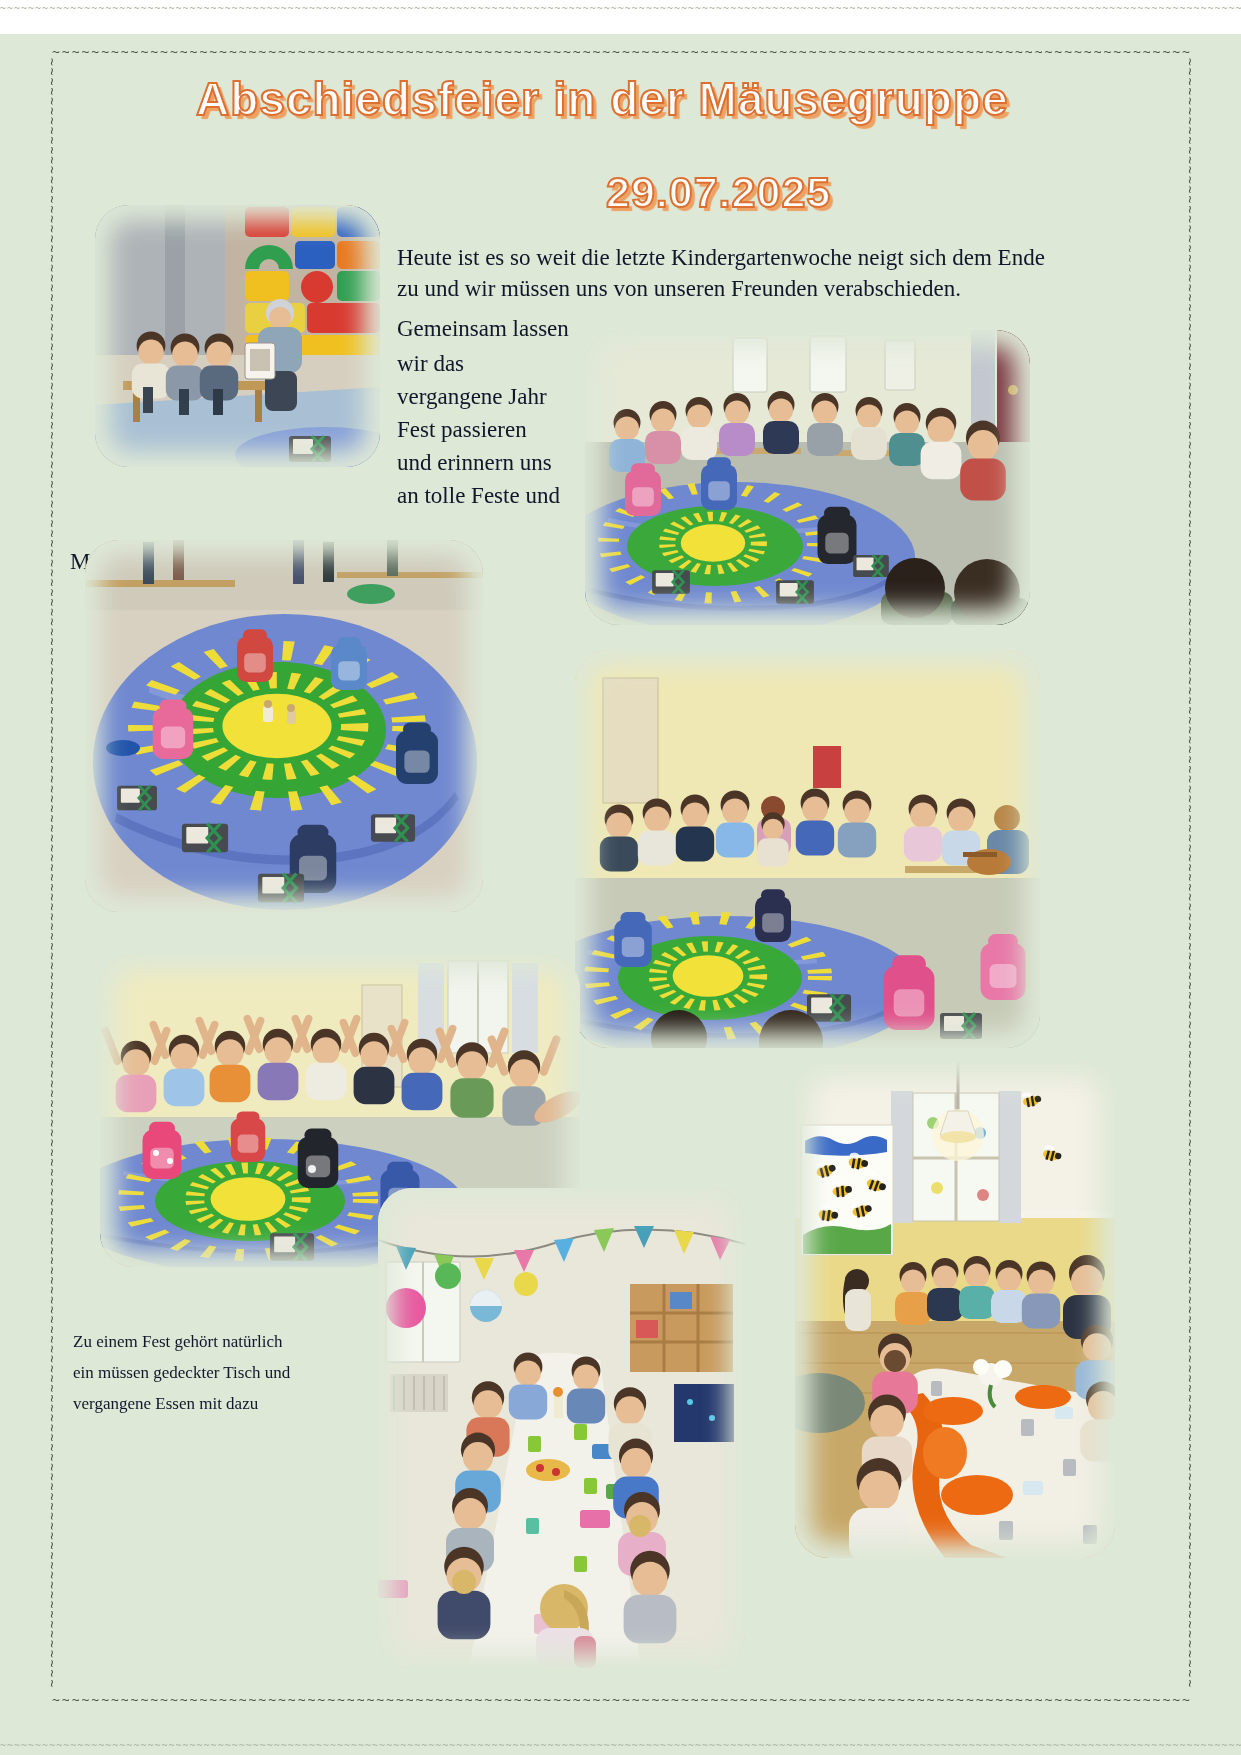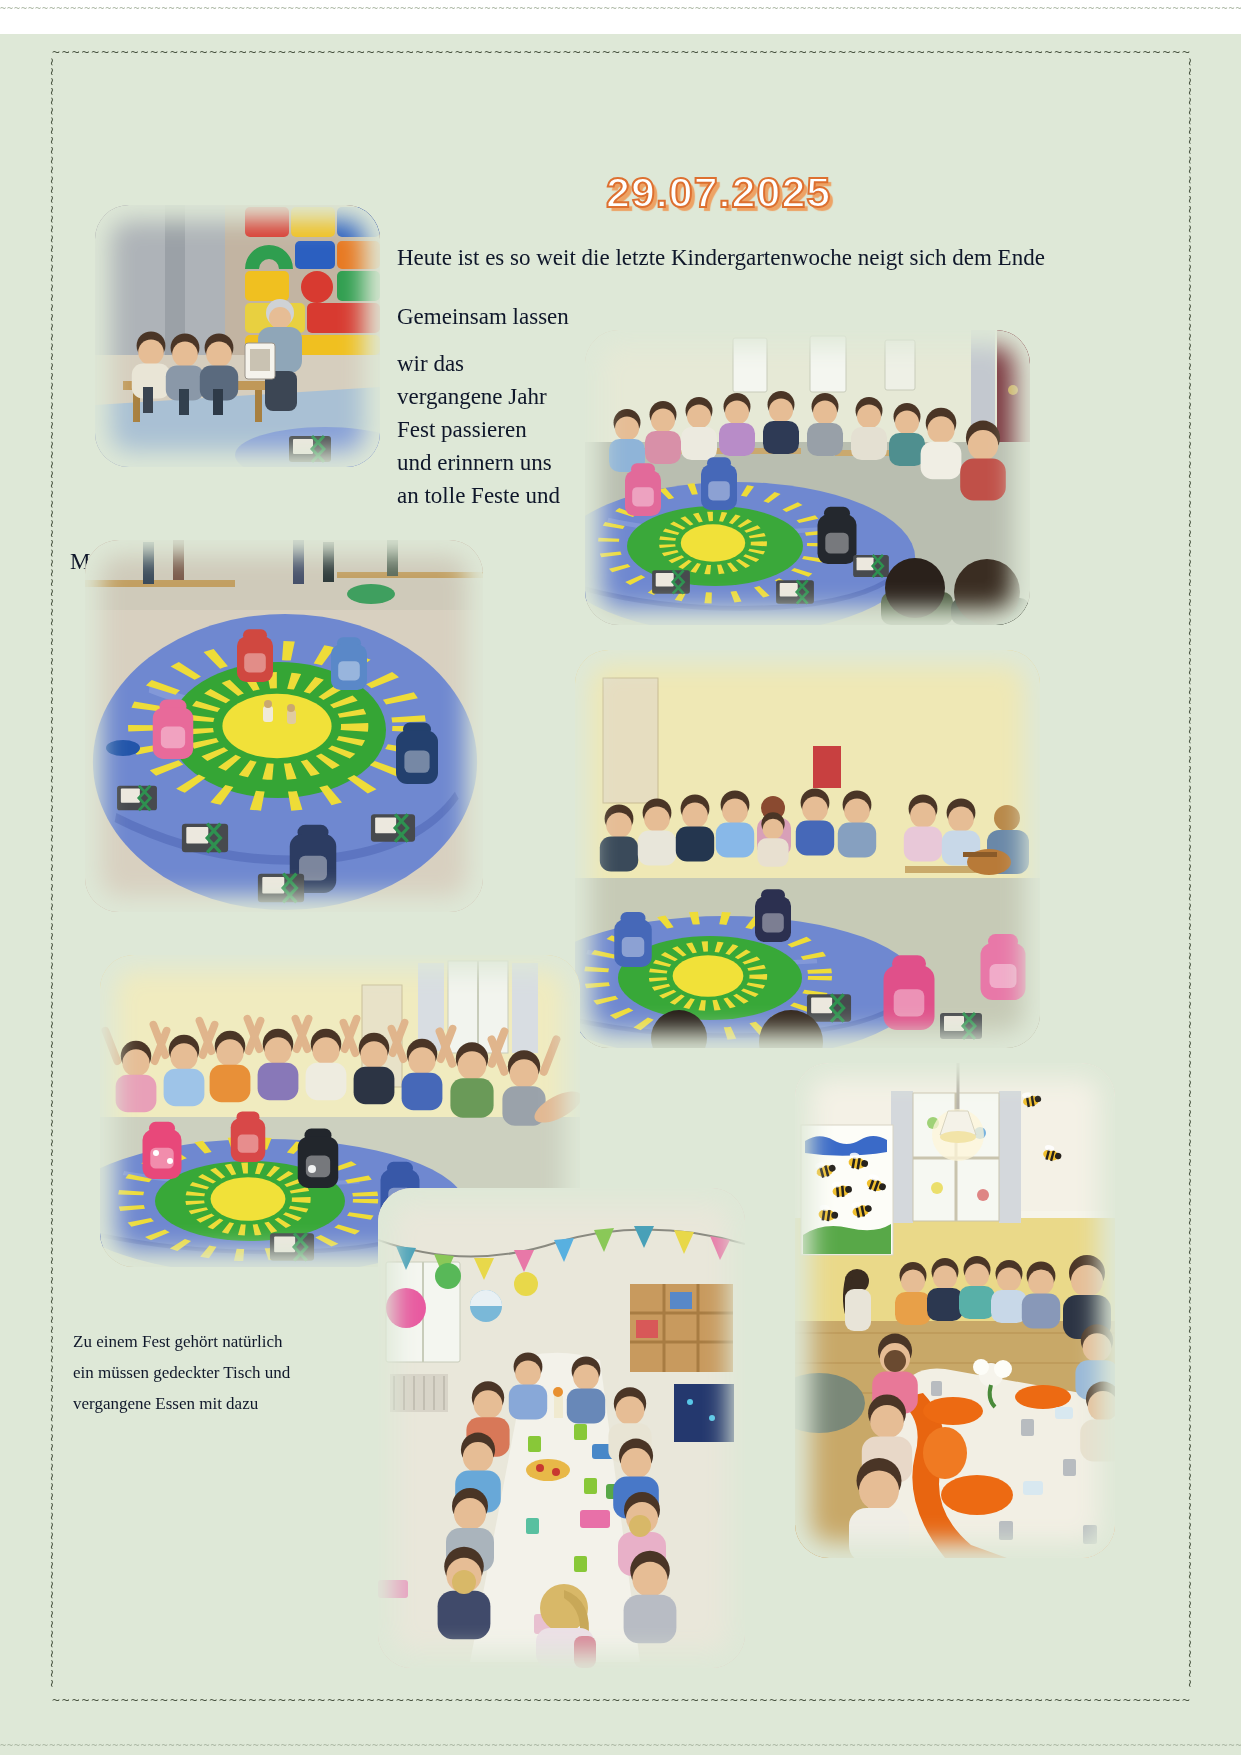--- a/index.html
+++ b/index.html
@@ -99,25 +99,27 @@
 
   <div class="edge-wave" id="edge-top">~~~~~~~~~~~~~~~~~~~~~~~~~~~~~~~~~~~~~~~~~~~~~~~~~~~~~~~~~~~~~~~~~~~~~~~~~~~~~~~~~~~~~~~~~~~~~~~~~~~~~~~~~~~~~~~~~~~~~~~~~~~~~~~~~~~~~~~~~~~~~~~~~~~~~~~~~~~~~~~~~~~~~~~~~~~~~~~~~~~~~~~~~~~~~~~~~~~~~~~~~~~~~~~~~~~~~~~~~~~~~~~~~~~~~~~~~~~~~~~~~~~~~~~~~~~~~~~~~~~~~~~~~~~~~~~~~~~~~~~~~~~~~~~~~~~~~~~~~~~~~~~~~~~~~~~~~~~~~~~~~~~~~~~~~~~~~~~~~~~~~~~~~~~~~~~~~~~~~~~~~~~~~~~~~~~~~~~~~~~~~~~~~~~~~~~~~~~~~~~~</div>
   <div id="page"></div>
   <div class="edge-wave" id="edge-bottom">~~~~~~~~~~~~~~~~~~~~~~~~~~~~~~~~~~~~~~~~~~~~~~~~~~~~~~~~~~~~~~~~~~~~~~~~~~~~~~~~~~~~~~~~~~~~~~~~~~~~~~~~~~~~~~~~~~~~~~~~~~~~~~~~~~~~~~~~~~~~~~~~~~~~~~~~~~~~~~~~~~~~~~~~~~~~~~~~~~~~~~~~~~~~~~~~~~~~~~~~~~~~~~~~~~~~~~~~~~~~~~~~~~~~~~~~~~~~~~~~~~~~~~~~~~~~~~~~~~~~~~~~~~~~~~~~~~~~~~~~~~~~~~~~~~~~~~~~~~~~~~~~~~~~~~~~~~~~~~~~~~~~~~~~~~~~~~~~~~~~~~~~~~~~~~~~~~~~~~~~~~~~~~~~~~~~~~~~~~~~~~~~~~~~~~~~~~~~~~~~</div>
 
   <div class="stitch stitch-h" id="stitch-topline">~~~~~~~~~~~~~~~~~~~~~~~~~~~~~~~~~~~~~~~~~~~~~~~~~~~~~~~~~~~~~~~~~~~~~~~~~~~~~~~~~~~~~~~~~~~~~~~~~~~~~~~~~~~~~~~~~~~~~~~~~~~~~~~~~~~~~~~~~~~~~~~~~~~~~~~~~~~~~~~~~~~~~~~~~~~~~~~~~~~~~~~~~~~~~~~~~~~~~~~~~~~~~~~~~~~~~~~~~~~~~~~~~~~~~~~~~~~~~~~~~~~~~~~~~~~~~~~~~~~~~~~~~~~~~~~~~~~~~~~~~~~~~~~~~~~~~~~~~~~~~~~~~~~~~~~~~~~~~~~~~~~~~~~~~~~~~~~~~~~~~~~~~~~~~~~~~~~~~~~~~~~~~~~~~~~~~~~~~~~~~~~~~~~~~~~~~~~~~~~~</div>
   <div class="stitch stitch-h" id="stitch-bottomline">~~~~~~~~~~~~~~~~~~~~~~~~~~~~~~~~~~~~~~~~~~~~~~~~~~~~~~~~~~~~~~~~~~~~~~~~~~~~~~~~~~~~~~~~~~~~~~~~~~~~~~~~~~~~~~~~~~~~~~~~~~~~~~~~~~~~~~~~~~~~~~~~~~~~~~~~~~~~~~~~~~~~~~~~~~~~~~~~~~~~~~~~~~~~~~~~~~~~~~~~~~~~~~~~~~~~~~~~~~~~~~~~~~~~~~~~~~~~~~~~~~~~~~~~~~~~~~~~~~~~~~~~~~~~~~~~~~~~~~~~~~~~~~~~~~~~~~~~~~~~~~~~~~~~~~~~~~~~~~~~~~~~~~~~~~~~~~~~~~~~~~~~~~~~~~~~~~~~~~~~~~~~~~~~~~~~~~~~~~~~~~~~~~~~~~~~~~~~~~~~</div>
   <div class="stitch stitch-v" id="stitch-leftline">~~~~~~~~~~~~~~~~~~~~~~~~~~~~~~~~~~~~~~~~~~~~~~~~~~~~~~~~~~~~~~~~~~~~~~~~~~~~~~~~~~~~~~~~~~~~~~~~~~~~~~~~~~~~~~~~~~~~~~~~~~~~~~~~~~~~~~~~~~~~~~~~~~~~~~~~~~~~~~~~~~~~~~~~~~~~~~~~~~~~~~~~~~~~~~~~~~~~~~~~~~~~~~~~~~~~~~~~~~~~~~~~~~~~~~~~~~~~~~~~~~~~~~~~~~~~~~~~~~~~~~~~~~~~~~~~~~~~~~~~~~~~~~~~~~~~~~~~~~~~~~~~~~~~~~~~~~~~~~~~~~~~~~~~~~~~~~~~~~~~~~~~~~~~~~~~~~~~~~~~~~~~~~~~~~~~~~~~~~~~~~~~~~~~~~~~~~~~~~~~</div>
   <div class="stitch stitch-v" id="stitch-rightline">~~~~~~~~~~~~~~~~~~~~~~~~~~~~~~~~~~~~~~~~~~~~~~~~~~~~~~~~~~~~~~~~~~~~~~~~~~~~~~~~~~~~~~~~~~~~~~~~~~~~~~~~~~~~~~~~~~~~~~~~~~~~~~~~~~~~~~~~~~~~~~~~~~~~~~~~~~~~~~~~~~~~~~~~~~~~~~~~~~~~~~~~~~~~~~~~~~~~~~~~~~~~~~~~~~~~~~~~~~~~~~~~~~~~~~~~~~~~~~~~~~~~~~~~~~~~~~~~~~~~~~~~~~~~~~~~~~~~~~~~~~~~~~~~~~~~~~~~~~~~~~~~~~~~~~~~~~~~~~~~~~~~~~~~~~~~~~~~~~~~~~~~~~~~~~~~~~~~~~~~~~~~~~~~~~~~~~~~~~~~~~~~~~~~~~~~~~~~~~~~</div>
 
+  <div class="wordart" id="title">Abschiedsfeier in der Mäusegruppe</div>
   <div class="wordart" id="date">29.07.2025</div>
 
   <div class="tline intro-line" style="top:243px">Heute ist es so weit die letzte Kindergartenwoche neigt sich dem Ende</div>
-
-  <div class="tline narrow-line" style="top:304px">Gemeinsam lassen</div>
+  <div class="tline intro-line" style="top:274px">zu und wir müssen uns von unseren Freunden verabschieden.</div>
+
+  <div class="tline narrow-line" style="top:316px">Gemeinsam lassen</div>
   <div class="tline narrow-line" style="top:351px">wir das</div>
   <div class="tline narrow-line" style="top:384px">vergangene Jahr</div>
   <div class="tline narrow-line" style="top:417px">Fest passieren</div>
   <div class="tline narrow-line" style="top:450px">und erinnern uns</div>
   <div class="tline narrow-line" style="top:483px">an tolle Feste und</div>
   <div class="tline wide-line" style="top:549px">Momente festgehalten.</div>
 
   <div class="tline fest-line" style="top:1332px">Zu einem Fest gehört natürlich</div>
   <div class="tline fest-line" style="top:1363px">ein müssen gedeckter Tisch und</div>
   <div class="tline fest-line" style="top:1394px">vergangene Essen mit dazu</div>

